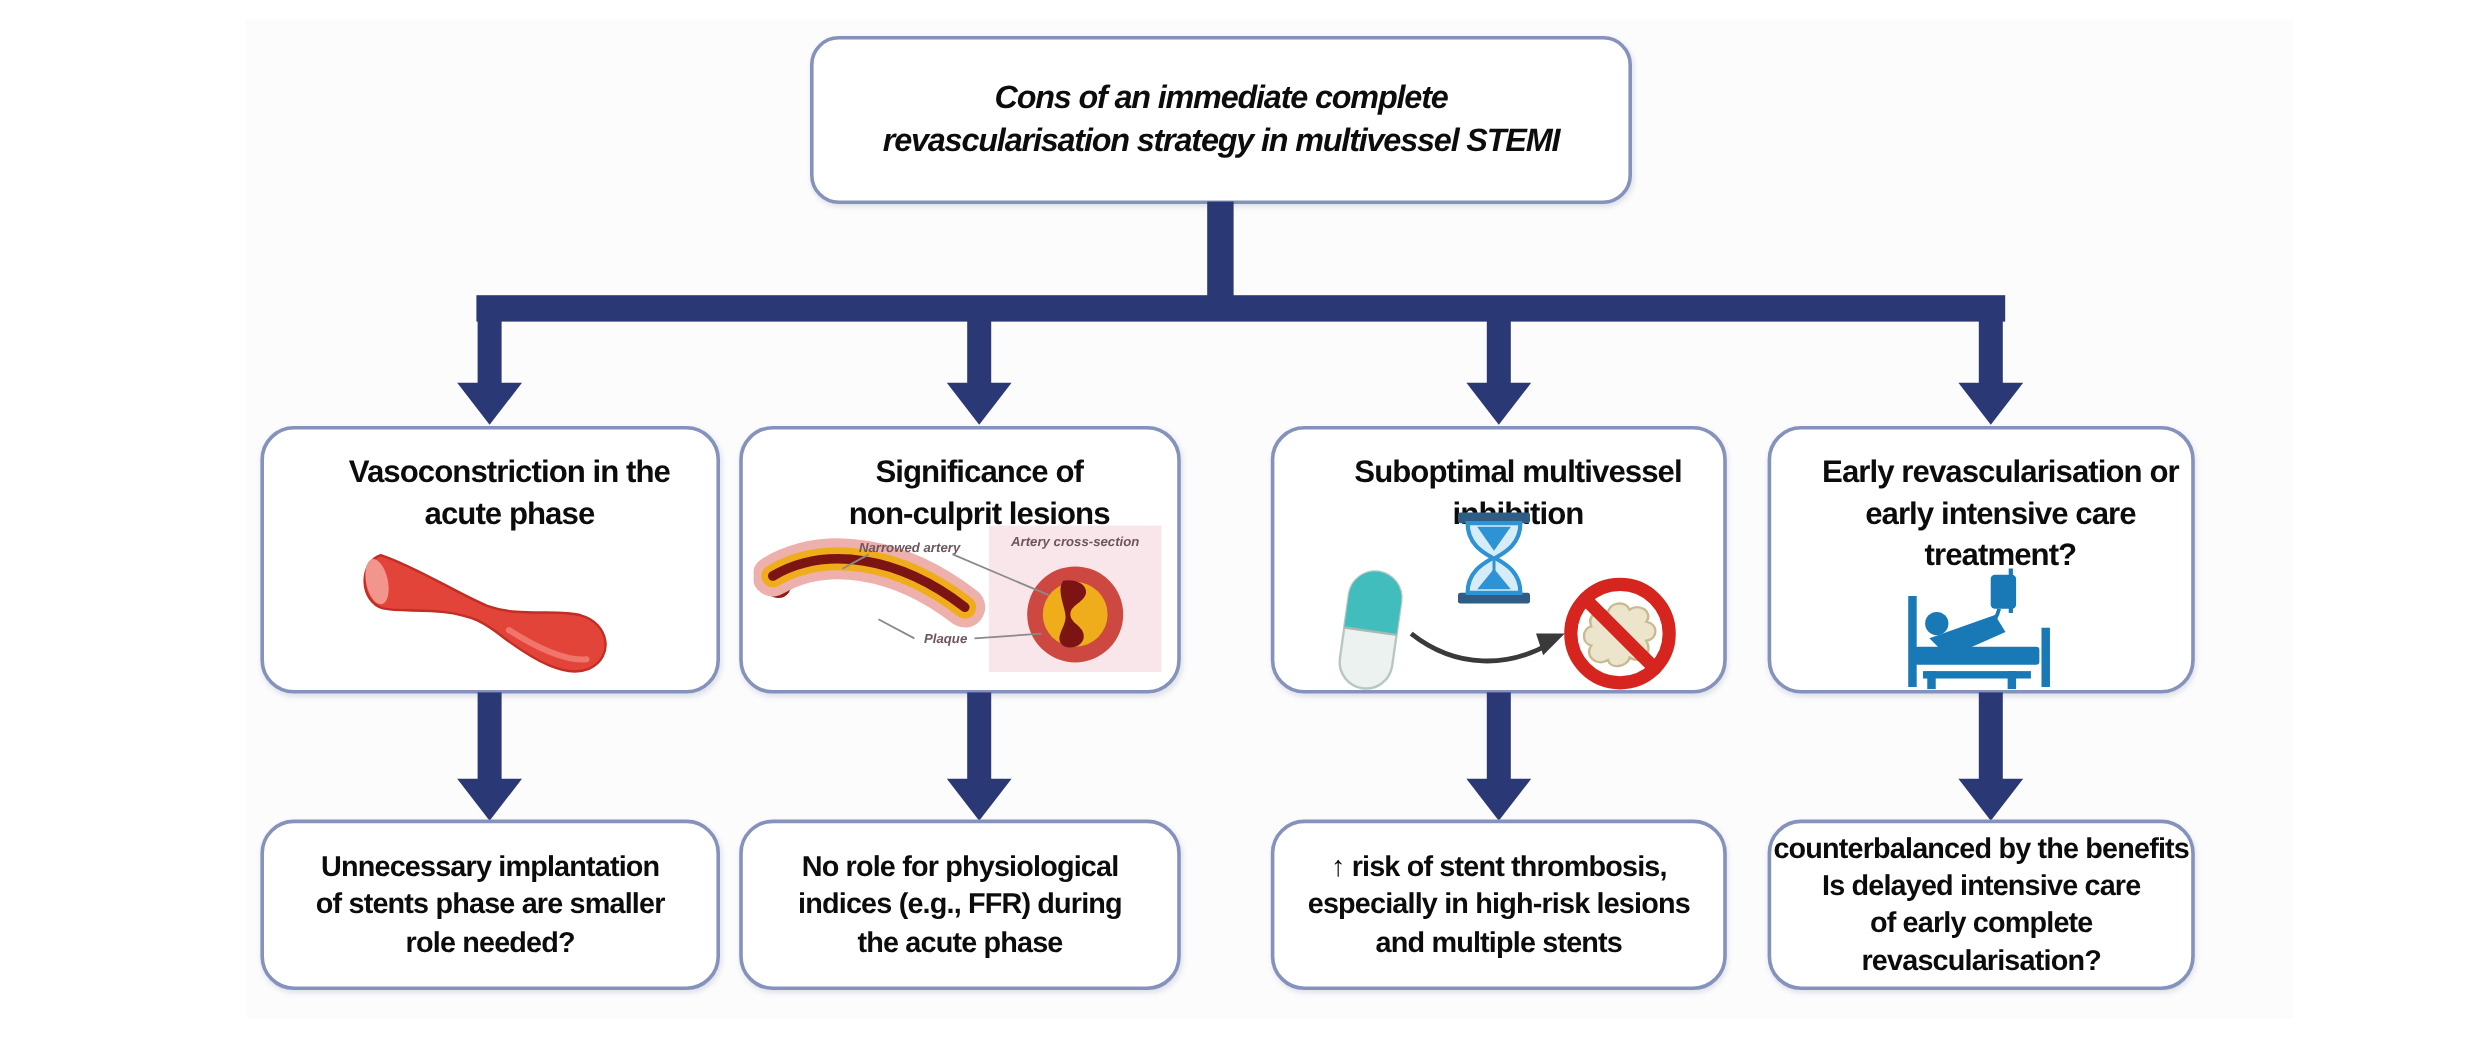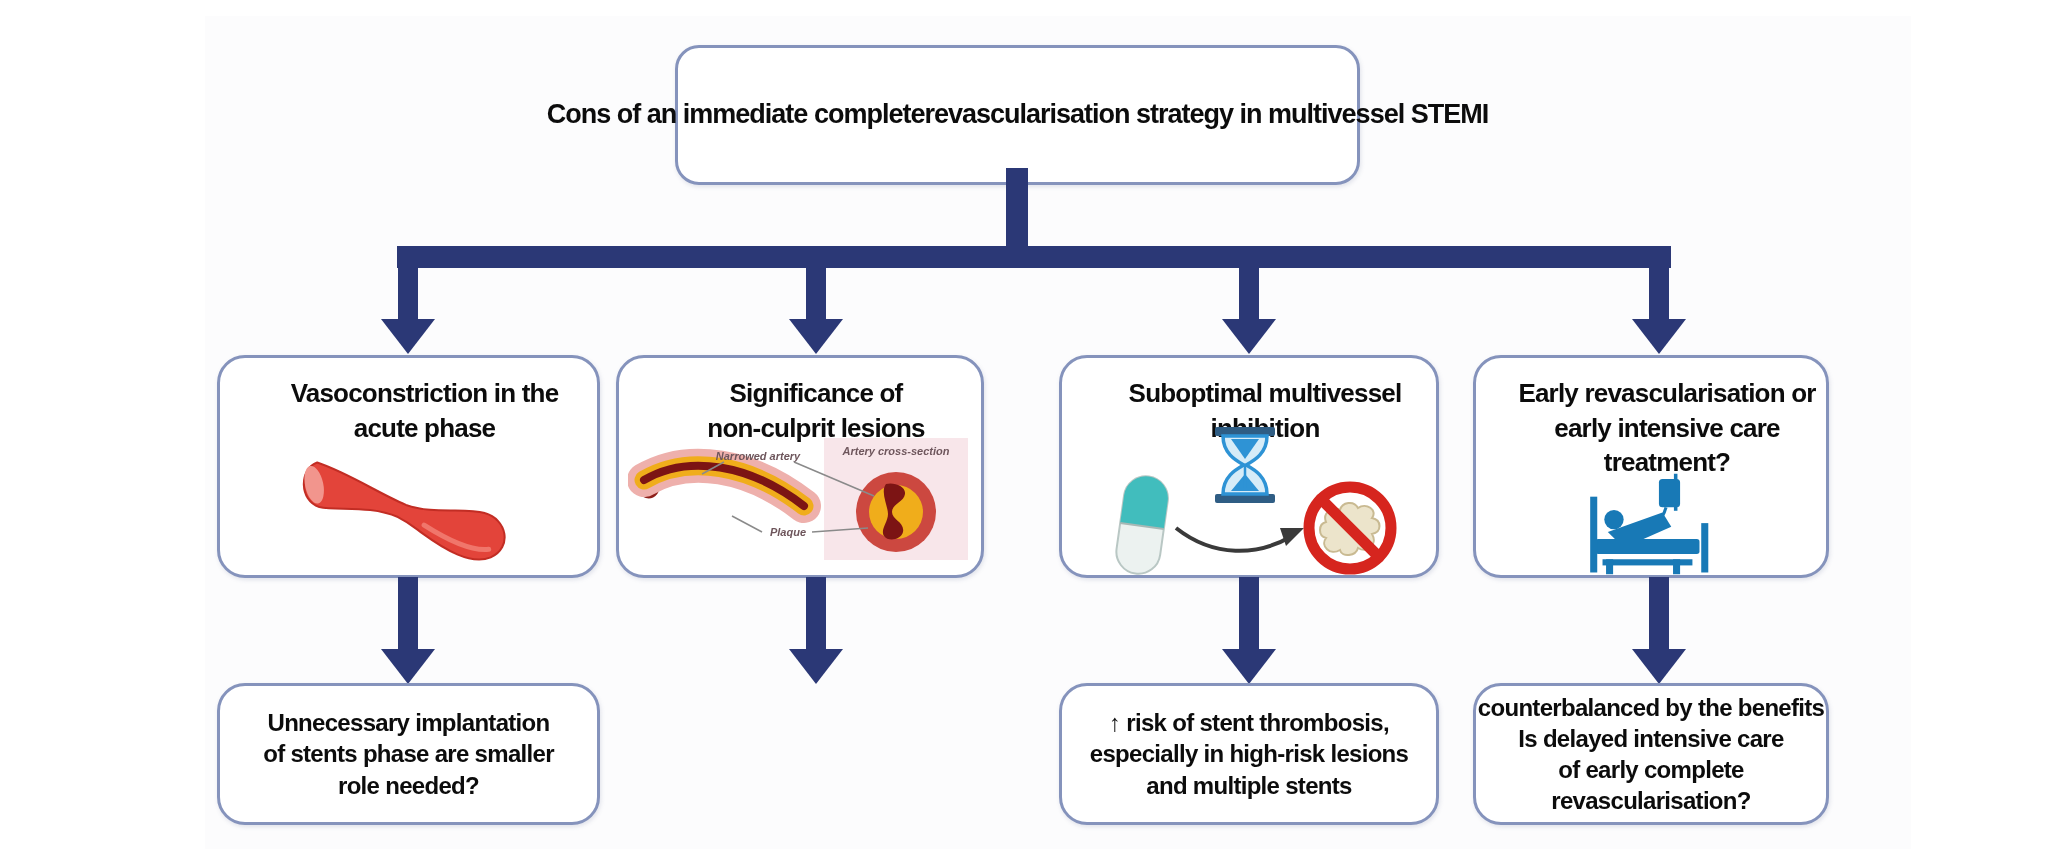--- a/index.html
+++ b/index.html
@@ -2,22 +2,22 @@
 <html><head>
 <meta charset="utf-8">
 <style>
   html,body{margin:0;padding:0;background:#ffffff;}
   body{width:2067px;height:865px;overflow:hidden;font-family:"Liberation Sans",sans-serif;}
   .canvas{position:relative;width:2067px;height:865px;background:#ffffff;}
   .panel{position:absolute;left:205px;top:16px;width:1706px;height:833px;background:#fcfcfd;}
 
   .box{position:absolute;background:#ffffff;border:3px solid #8593bc;border-radius:28px;
        box-shadow:1px 2px 4px rgba(100,110,150,0.18);box-sizing:border-box;}
-  .title-box{left:675px;top:45px;width:685px;height:140px;border-radius:24px;
-       display:flex;flex-direction:row;justify-content:center;align-items:center;}
+  .title-box{left:675px;top:30px;width:685px;height:140px;border-radius:24px;
+       display:flex;flex-direction:column;justify-content:center;align-items:center;font-style:italic;}
   .title-box .line{font-size:27px;font-weight:bold;letter-spacing:-1px;line-height:1.32;
        color:#0c0c0c;white-space:nowrap;}
 
   
   .stem{position:absolute;left:1006px;top:168px;width:22px;height:80px;background:#2b3876;}
   .hbar{position:absolute;left:397px;top:246px;width:1274px;height:22px;background:#2b3876;}
   .c1{--cx:408px}.c2{--cx:816px}.c3{--cx:1249px}.c4{--cx:1659px}
   .arrow{position:absolute;left:calc(var(--cx) - 27px);width:54px;}
   .arrow .shaft{position:absolute;left:17px;top:0;width:20px;background:#2b3876;}
   .arrow .head{position:absolute;left:0;width:0;height:0;
@@ -190,20 +190,25 @@
       <div class="shaft"></div>
       <div class="head"></div>
     </div>
 
   <div class="box outcome b1">
     <span class="line">Unnecessary implantation</span>
     <span class="line">of stents phase are smaller</span>
     <span class="line">role needed?</span>
   </div>
 
+  <div class="box outcome b2">
+    <span class="line">No role for physiological</span>
+    <span class="line">indices (e.g., FFR) during</span>
+    <span class="line">the acute phase</span>
+  </div>
 
   <div class="box outcome b3">
     <span class="line">↑ risk of stent thrombosis,</span>
     <span class="line">especially in high-risk lesions</span>
     <span class="line">and multiple stents</span>
   </div>
 
   <div class="box outcome b4">
     <span class="line">counterbalanced by the benefits</span>
     <span class="line">Is delayed intensive care</span>

